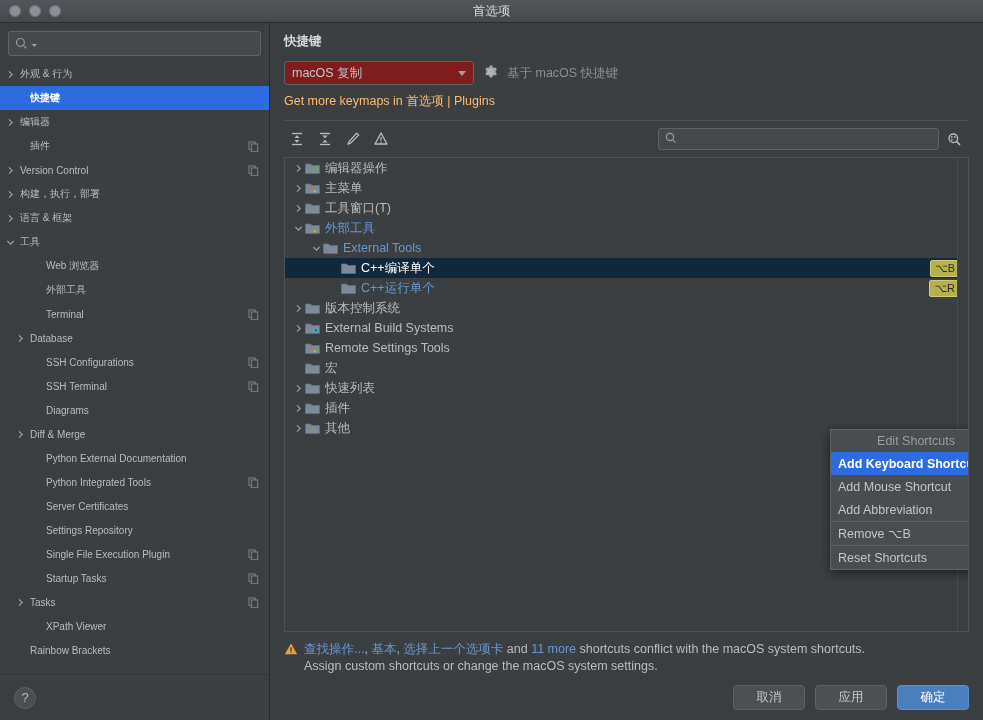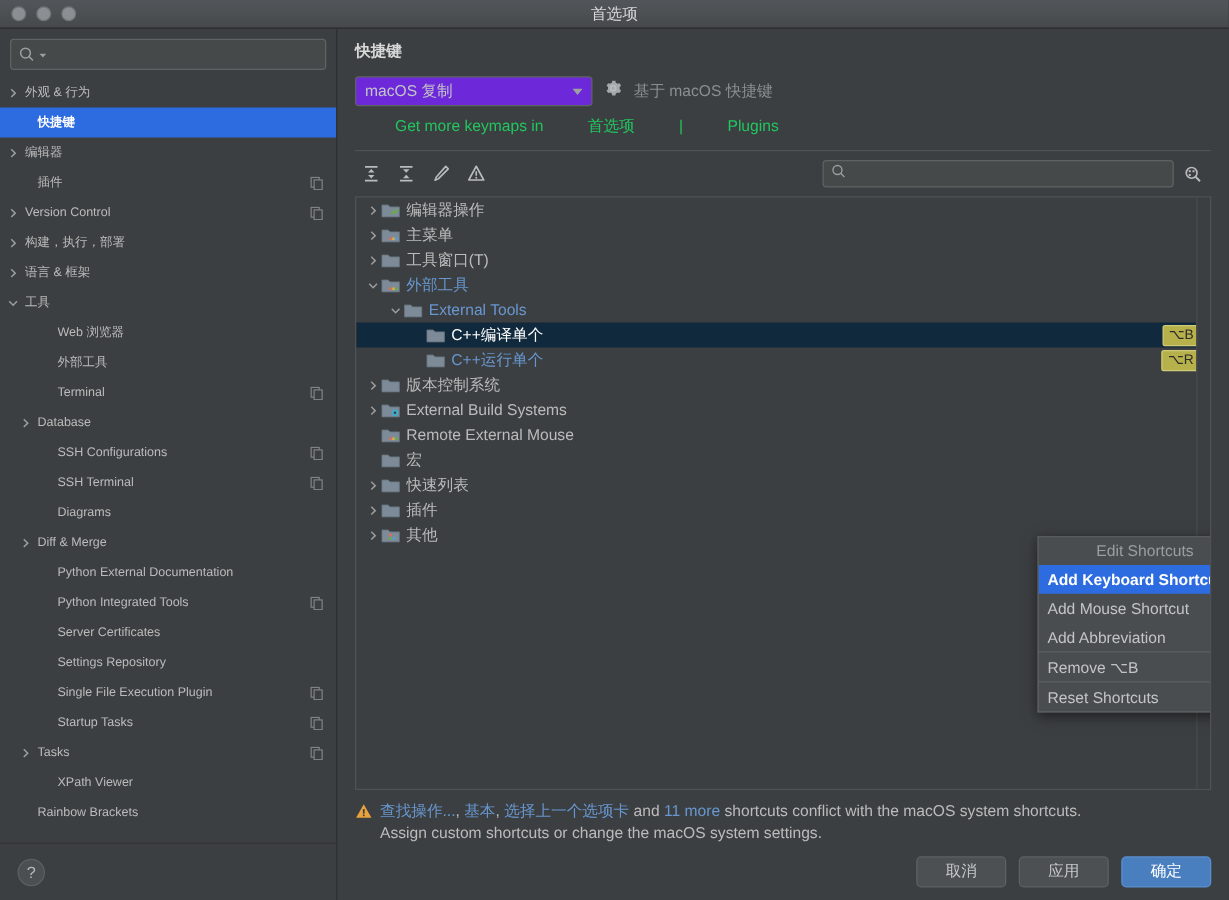--- a/index.html
+++ b/index.html
@@ -101,34 +101,34 @@
     background: #3c3f41;
     display: flex; flex-direction: column;
     padding: 0 0 0 0;
   }
   .main-pad { padding: 10px 14px 0 14px; }
   .main-title { font-size: 12.5px; color: #d8d8d8; font-weight: bold; margin-bottom: 11px; }
 
   .keymap-row { display: flex; align-items: center; gap: 9px; margin-bottom: 8px; }
   .combo {
     width: 190px; height: 24px;
-    background: #6d28d9; border: 1px solid #5e6363; border-radius: 3px;
+    background: #7f1d1d; border: 1px solid #5e6363; border-radius: 3px;
     display: flex; align-items: center; justify-content: space-between;
     padding: 0 7px; box-sizing: border-box;
     font-size: 12.5px; color: #c3c5c7;
   }
   .caret-dn {
     width: 0; height: 0;
     border-left: 4.5px solid transparent; border-right: 4.5px solid transparent;
     border-top: 5px solid #9da0a2;
   }
   .basedon { font-size: 12.5px; color: #8b8e90; }
 
   .keymaplink { font-size: 12.5px; color: #4a90d9; margin-bottom: 10px; }
-  .keymaplink span { color: #22c55e; margin-left: 32px; }
+  .keymaplink span { color: #fdba74; }
 
   .toolbar-row {
     display: flex; align-items: center;
     border-top: 1px solid #4e5254;
     padding: 7px 0 7px 0;
     gap: 0;
   }
   .tb-icon {
     width: 26px; height: 22px;
     display: flex; align-items: center; justify-content: center;
@@ -708,21 +708,21 @@
               <span style="width:6px;flex:0 0 6px"></span>
               <span class="km-arrow"></span>
               <span class="km-folder">
                 <svg width="15" height="14" viewBox="0 0 15 14">
                   <path d="M0.5 3 L0.5 12.5 L14.5 12.5 L14.5 4.5 L7 4.5 L5.6 3 Z" fill="#7d8b99" stroke="#66727d" stroke-width=".7"></path>
                   <rect x="6.2" y="9" width="2" height="2" fill="#e06c5b"></rect>
                   <rect x="8.8" y="9" width="2" height="2" fill="#d9b23c"></rect>
                   <rect x="11.4" y="9" width="2" height="2" fill="#6aaa4a"></rect>
                 </svg>
               </span>
-              <span class="km-label">Remote External Mouse</span>
+              <span class="km-label">Remote Settings Tools</span>
             </div>
             <div class="km-row">
               <span style="width:6px;flex:0 0 6px"></span>
               <span class="km-arrow"></span>
               <span class="km-folder">
                 <svg width="15" height="14" viewBox="0 0 15 14">
                   <path d="M0.5 3 L0.5 12.5 L14.5 12.5 L14.5 4.5 L7 4.5 L5.6 3 Z" fill="#7d8b99" stroke="#66727d" stroke-width=".7"></path>
                 </svg>
               </span>
               <span class="km-label">宏</span>

